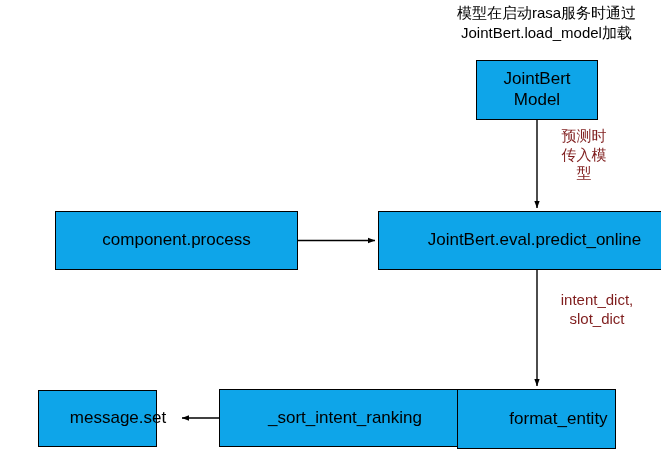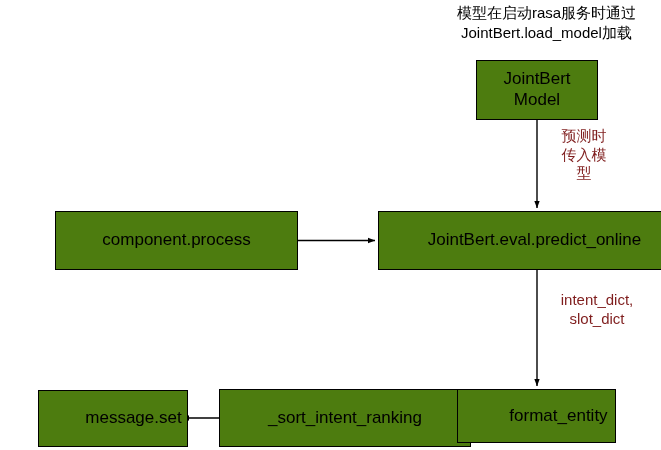--- a/index.html
+++ b/index.html
@@ -21,21 +21,21 @@
     left: 0;
     top: 0;
     width: 661px;
     height: 450px;
     margin-left: 36px;
   }
   .node {
     position: absolute;
     box-sizing: border-box;
     border: 1.4px solid #000000;
-    background: #4d7c0f;
+    background: #0ea5e9;
     display: flex;
     align-items: center;
     justify-content: center;
     text-align: center;
     line-height: 1.22;
     color: #000000;
     white-space: pre-line;
     z-index: 3;
   }
   .edge-label {
@@ -61,23 +61,23 @@
     top: 0;
     width: 661px;
     height: 450px;
     z-index: 2;
     pointer-events: none;
   }
   
   #node-jointbert-model { left: 440px; top: 60px; width: 122px; height: 60px; font-size: 17px; }
   #node-component-process { left: 19px; top: 211px; width: 243px; height: 59px; font-size: 17px; }
   #node-predict-online { left: 342px; top: 211px; width: 313px; height: 59px; font-size: 17px; }
-  #node-message-set { left: 2px; top: 390px; width: 150px; height: 57px; font-size: 17px; padding-left: 41px; }
+  #node-message-set { left: 2px; top: 390px; width: 119px; height: 57px; font-size: 17px; padding-left: 41px; }
   #node-sort-intent-ranking { left: 183px; top: 389px; width: 252px; height: 58px; font-size: 17px; }
-  #node-format-entity { left: 421px; top: 389px; width: 159px; height: 54px; font-size: 17px; padding-left: 44px; }
+  #node-format-entity { left: 421px; top: 389px; width: 159px; height: 60px; font-size: 17px; padding-left: 44px; }
   
   #label-load-note { left: 373px; top: 3px; width: 275px; font-size: 15px; }
   #label-predict-pass { left: 513px; top: 127px; width: 70px; font-size: 15px; }
   #label-dicts { left: 506px; top: 291px; width: 110px; font-size: 15px; text-align: center; }
 </style>
 </head>
 <body>
 
 <div id="canvas">
 

